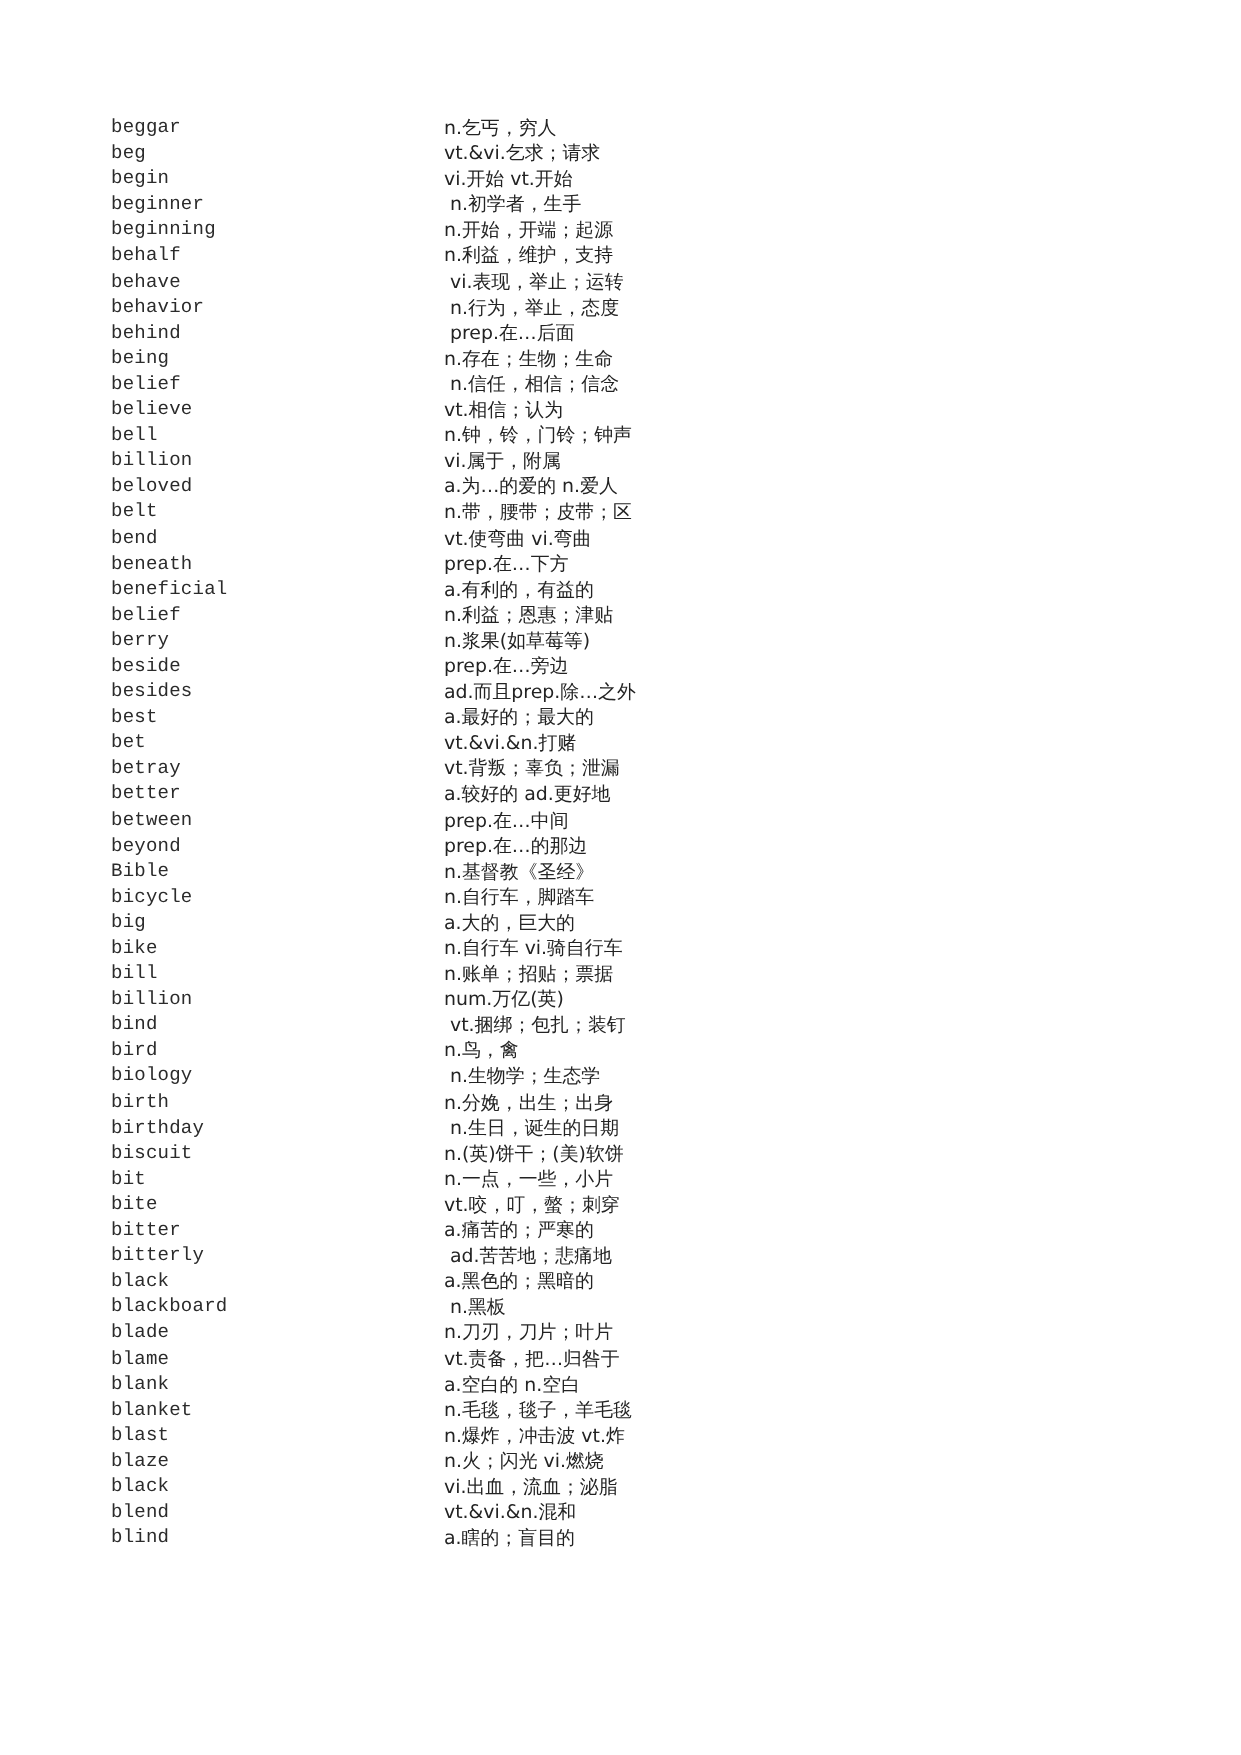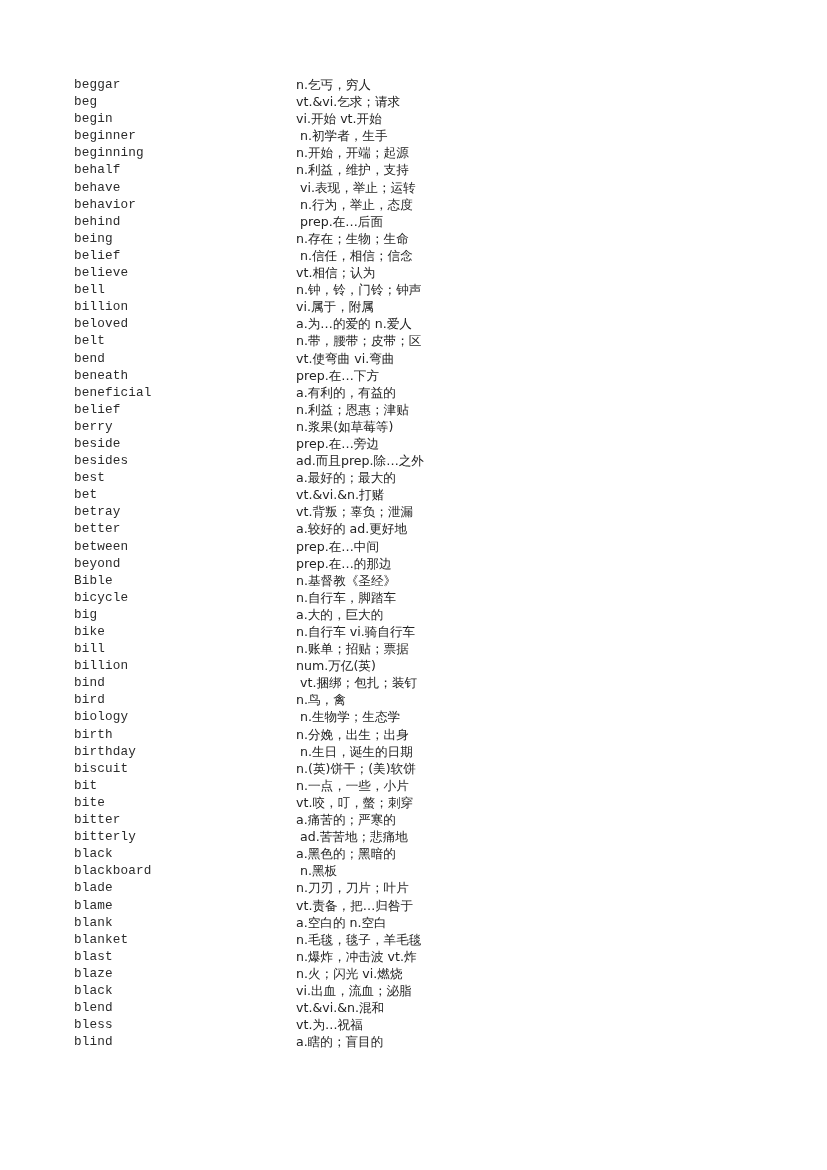--- a/index.html
+++ b/index.html
@@ -283,21 +283,17 @@
       </div>
       <div class="vocab-row">
         <span class="term">black</span>
         <span class="definition">vi.出血，流血；泌脂</span>
       </div>
       <div class="vocab-row">
         <span class="term">blend</span>
         <span class="definition">vt.&amp;vi.&amp;n.混和</span>
       </div>
       <div class="vocab-row">
-        <span class="term">bless</span>
-        <span class="definition">vt.为…祝福</span>
-      </div>
-      <div class="vocab-row">
         <span class="term">blind</span>
         <span class="definition">a.瞎的；盲目的</span>
       </div>
     </div>
 </div>
 
 </body></html>

